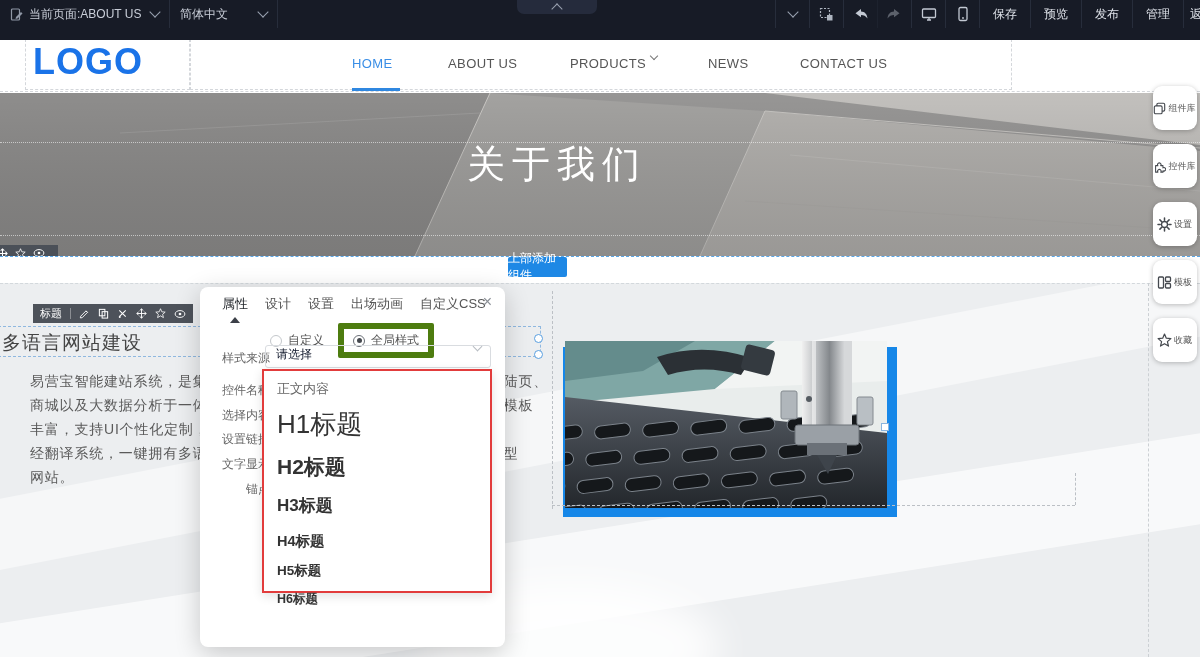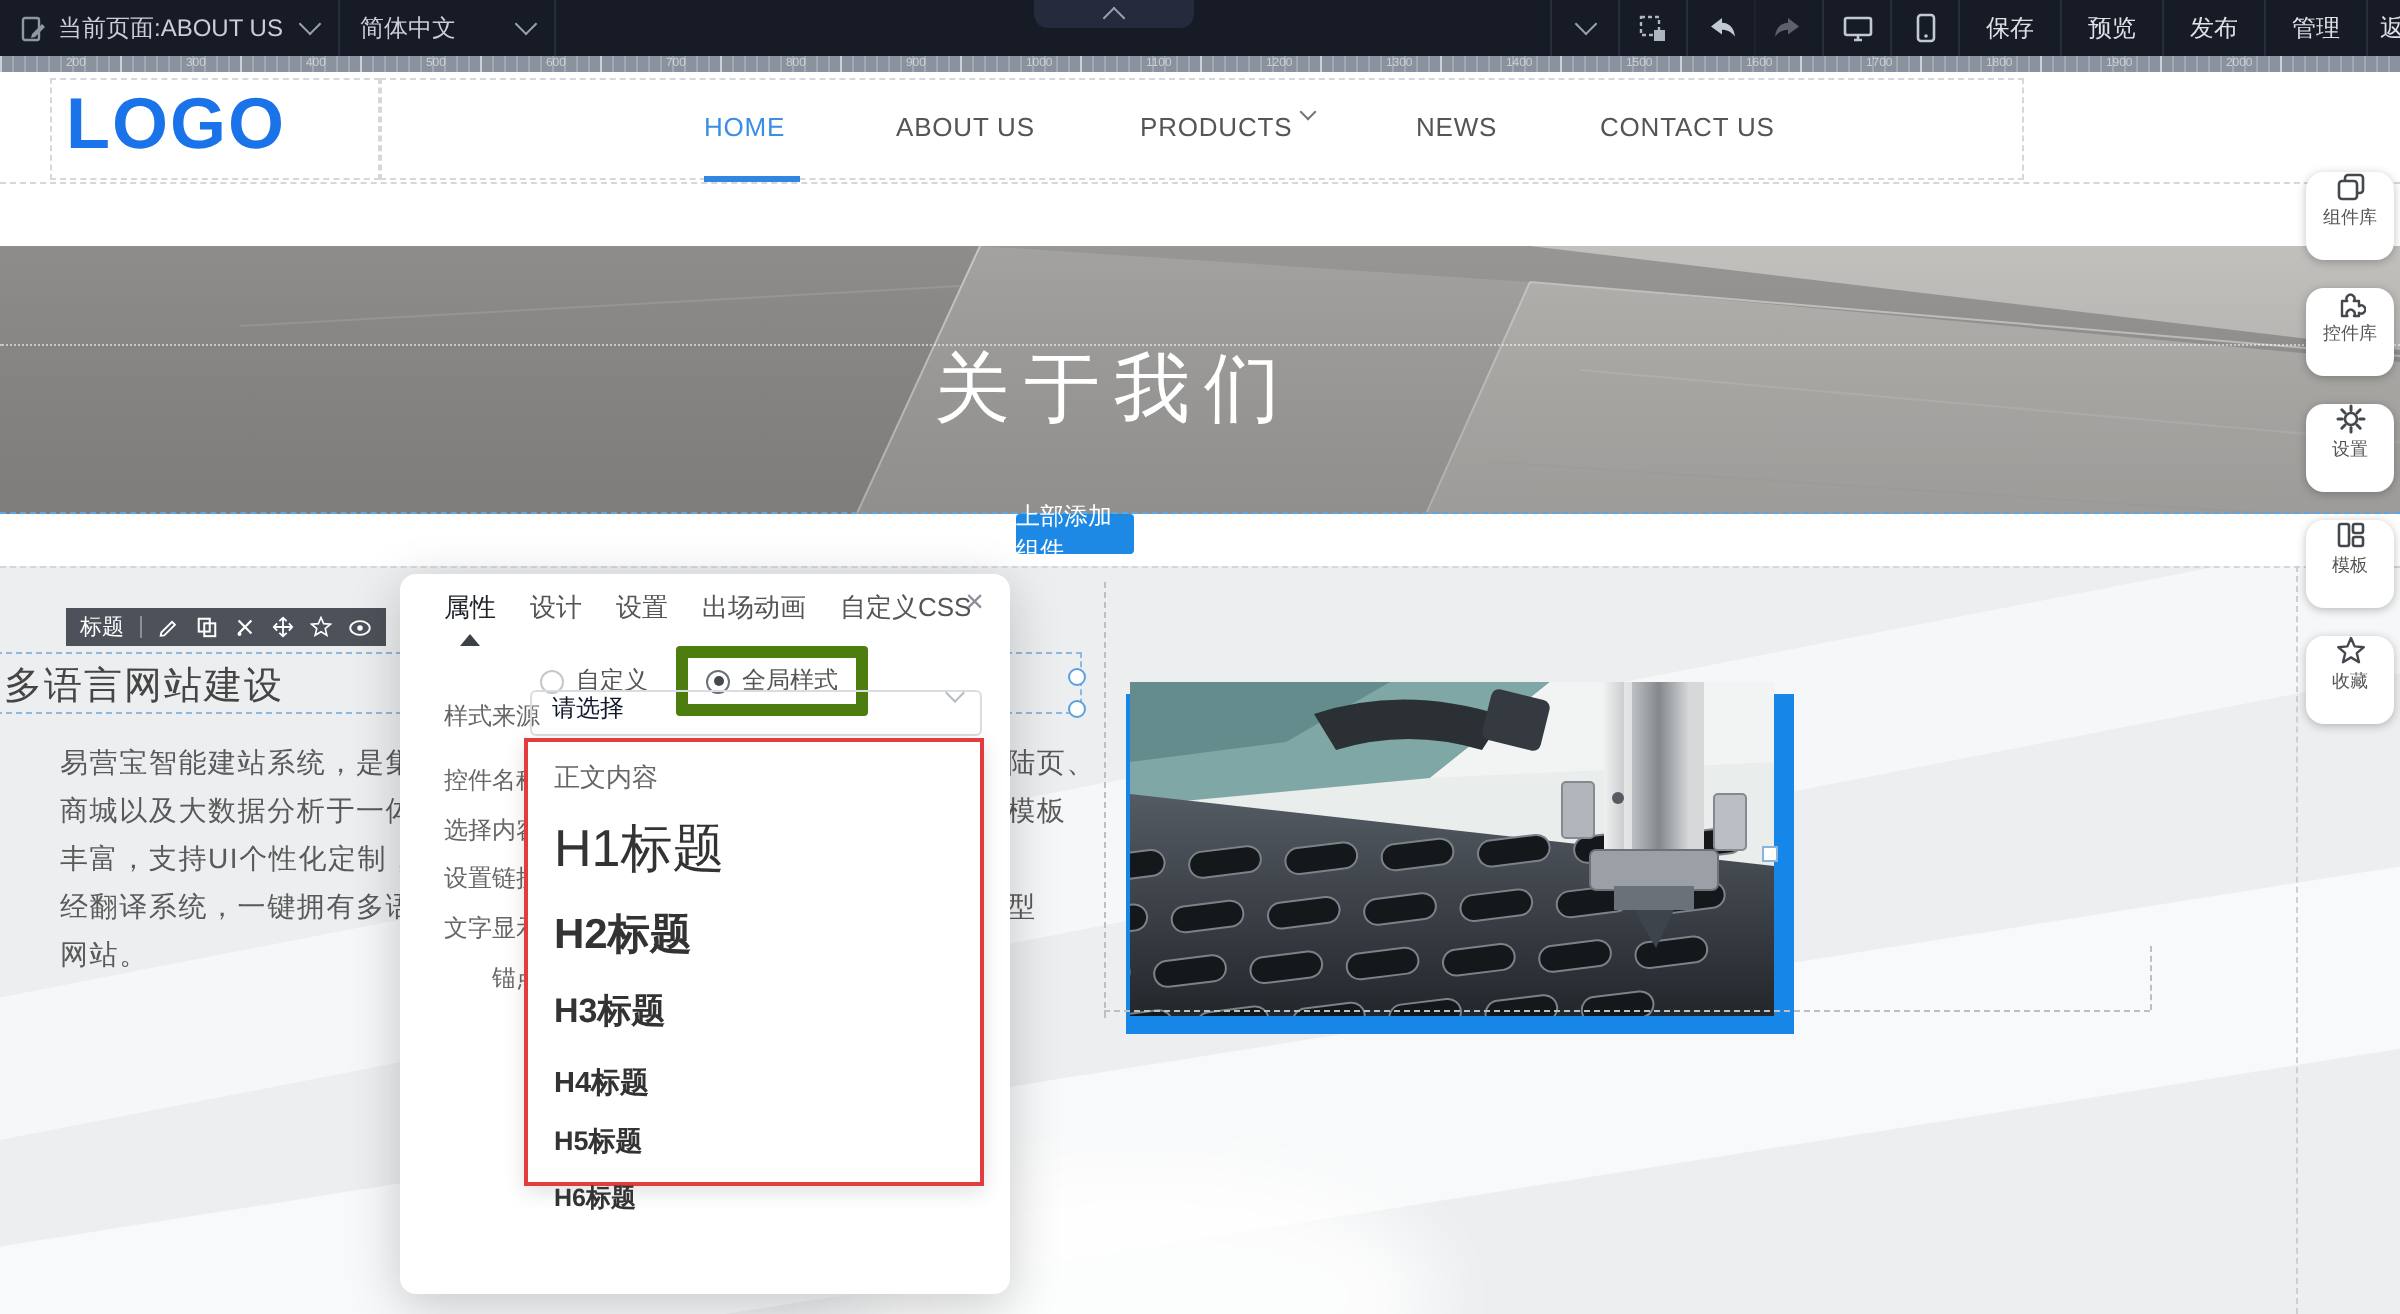--- a/index.html
+++ b/index.html
@@ -1,21 +1,21 @@
 <!DOCTYPE html>
 <html><head>
 <meta charset="utf-8">
 <style>
   * { margin:0; padding:0; box-sizing:border-box; }
   html,body { width:1200px; height:657px; overflow:hidden; }
   body { font-family:"Liberation Sans","DejaVu Sans",sans-serif; }
   .stage { position:relative; width:1200px; height:657px; background:#fff; overflow:hidden; }
 
   
-  .topbar { position:absolute; left:0; top:0; width:1200px; height:28px; background:#171b26; z-index:60; color:#c9ced8; font-size:12px; }
+  .topbar { position:absolute; left:0; top:0; width:1200px; height:40px; background:#171b26; z-index:60; color:#c9ced8; font-size:12px; }
   .tb-left { position:absolute; left:0; top:0; height:28px; display:flex; align-items:center; }
   .tb-group { display:flex; align-items:center; justify-content:space-between; height:28px; padding:0 10px; border-right:1px solid #272d3b; }
   .tb-g1 { width:170px; }
   .tb-g2 { width:108px; }
   .tb-doc-icon { margin-right:6px; display:inline-flex; }
   .chev { width:8px; height:8px; border-right:1.5px solid #9aa2b0; border-bottom:1.5px solid #9aa2b0; transform:rotate(45deg); margin-top:-4px; }
   .chev-up { transform:rotate(-135deg); margin-top:4px; }
   .tb-collapse { position:absolute; left:517px; top:0; width:80px; height:14px; background:#252b3c; border-radius:0 0 7px 7px; display:flex; align-items:center; justify-content:center; }
   .tb-right { position:absolute; right:0; top:0; height:28px; display:flex; align-items:stretch; }
   .tb-ibtn { width:34px; display:flex; align-items:center; justify-content:center; border-left:1px solid #272d3b; cursor:pointer; }
@@ -34,21 +34,21 @@
   
   .site-header { position:absolute; left:0; top:36px; width:1200px; height:57px; background:#fff; }
   .guide { position:absolute; border:1px dashed #d4d7db; pointer-events:none; }
   .logo { position:absolute; left:33px; top:5px; font-size:36px; font-weight:800; color:#1a73e8; letter-spacing:1px; }
   .nav-item { position:absolute; top:20px; font-size:13px; color:#555; letter-spacing:.4px; cursor:pointer; display:flex; gap:5px; }
   .nav-item.active { color:#3a8ee6; }
   .nav-underline { position:absolute; left:352px; top:52px; width:48px; height:3px; background:#2f87e0; }
   .nav-chev { width:6px; height:6px; border-right:1.3px solid #777; border-bottom:1.3px solid #777; transform:rotate(45deg); margin-top:-3px; }
 
   
-  .hero { position:absolute; left:0; top:93px; width:1200px; height:163px; overflow:hidden; background:#14532d;margin-top:30px; }
+  .hero { position:absolute; left:0; top:93px; width:1200px; height:163px; overflow:hidden; background:#14532d; }
   .hero svg.bg { position:absolute; left:0; top:0; }
   .hero-dotted { position:absolute; left:0; width:1200px; border-top:1px dotted rgba(255,255,255,.55); }
   .hero-title { position:absolute; left:0; top:46px; width:1114px; text-align:center; font-size:38px; color:#fff; letter-spacing:7px; }
   .hero-toolbar { position:absolute; left:0; top:152px; width:58px; height:16px; background:#4b5058; display:flex; align-items:center; gap:7px; padding-left:2px; overflow:hidden; }
 
   
   .blue-dotted { position:absolute; left:0; top:256px; width:1200px; border-top:1px dashed #5aa7e8; z-index:5; }
   .add-top-btn { position:absolute; left:508px; top:257px; width:59px; height:20px; background:#1e88e5; color:#fff; font-size:12px; display:flex; align-items:center; justify-content:center; border-radius:2px; z-index:6; cursor:pointer; }
 
   
@@ -98,21 +98,21 @@
   .dd-p  { font-size:13px; color:#666; margin-bottom:9px; font-weight:400; }
   .dd-h1 { font-size:26px; font-weight:400; margin-bottom:11px; }
   .dd-h2 { font-size:21px; font-weight:700; margin-bottom:13px; }
   .dd-h3 { font-size:17px; font-weight:700; margin-bottom:15px; }
   .dd-h4 { font-size:14.5px; font-weight:700; margin-bottom:11px; }
   .dd-h5 { font-size:13.5px; font-weight:700; margin-bottom:11px; }
   .dd-h6 { font-size:12.5px; font-weight:700; }
 
   
   .sidebar { position:absolute; left:1153px; top:86px; width:44px; z-index:50; }
-  .side-btn { position:absolute; left:0; width:44px; height:44px; background:#fff; border-radius:9px; box-shadow:0 1px 5px rgba(0,0,0,.25); display:flex; flex-direction:column; align-items:center; gap:1px; cursor:pointer; }
+  .side-btn { position:absolute; left:0; width:44px; height:44px; background:#fff; border-radius:9px; box-shadow:0 1px 5px rgba(0,0,0,.25); display:flex; flex-direction:row; align-items:center; justify-content:center; gap:1px; cursor:pointer; }
   .side-btn span { font-size:10px; color:#555; transform:scale(.9); white-space:nowrap; }
 </style>
 </head>
 <body>
 
 <div class="stage">
 
   <div class="topbar">
     <div class="tb-left">
       <div class="tb-group tb-g1">

